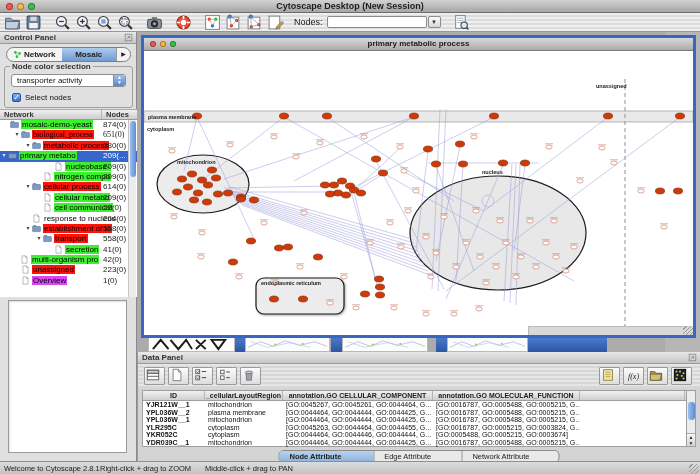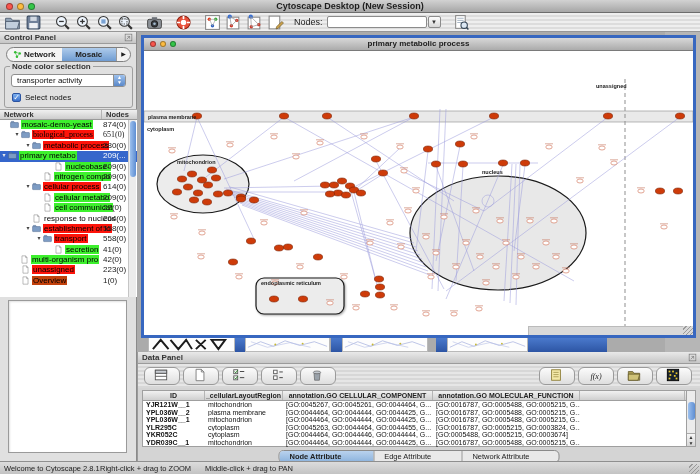--- a/index.html
+++ b/index.html
@@ -90,21 +90,21 @@
   .strip{position:absolute;left:0;top:306px;width:563px;height:14px;}
   .strip .seg{position:absolute;top:0;height:14px;}
   .seg-white{background:#fdfdfd;border:1px solid #b9b9b9;border-top:none;}
   .seg-blue{background:linear-gradient(#4a79cc,#2d55a4);}
   .seg svg{width:100%;height:100%;display:block;}
 
   
   .dpanel{left:137px;top:352px;width:563px;height:109px;background:#d4d4d4;border-left:1px solid #9a9a9a;}
   .dp-toolbar{position:absolute;left:0;top:12px;width:563px;height:24px;display:flex;align-items:center;
     padding:0 6px;background:repeating-linear-gradient(#e6e6e6 0 2px,#d7d7d7 2px 4px);}
-  .dp-btn{width:36px;height:18px;margin-right:3px;border:1px solid #9a9a9a;border-radius:6px;
+  .dp-btn{width:21px;height:18px;margin-right:3px;border:1px solid #9a9a9a;border-radius:1px;
     background:linear-gradient(#fbfbfb,#dedede);display:flex;align-items:center;justify-content:center;}
   .dp-btn svg{width:14px;height:14px;display:block;}
   .dp-right{margin-left:auto;display:flex;}
   .dtable{position:absolute;left:4px;top:38px;width:546px;height:57px;background:#fff;border:1px solid #9f9f9f;}
   .dt-head{display:flex;height:10px;background:linear-gradient(#f1f1f1,#cfcfcf);border-bottom:1px solid #9f9f9f;}
   .dt-head div{font-size:7px;font-weight:bold;color:#222;text-align:center;line-height:9px;
     border-right:1px solid #b5b5b5;overflow:hidden;white-space:nowrap;}
   .dt-row{display:flex;height:7.6px;}
   .dt-row div{font-size:7px;color:#111;line-height:7.6px;padding-left:3px;overflow:hidden;white-space:nowrap;}
   .dt-row .c0{font-weight:bold;}
@@ -464,21 +464,21 @@
         <span class="tcount">223(0)</span>
       </div>
       <div class="trow" style="padding-left: 13px;">
         <span class="tarrow"></span>
         <span class="tic">
           <svg viewBox="0 0 16 16">
             <path d="M3.5 1.5h6.5l2.5 3v10H3.5z" fill="#fff" stroke="#8a8a8a"></path>
             <path d="M10 1.5v3h2.5" fill="none" stroke="#8a8a8a"></path>
           </svg>
         </span>
-        <span class="tlabel" style="background:#c2410c">Overview</span>
+        <span class="tlabel" style="background:#d946ef">Overview</span>
         <span class="tcount">1(0)</span>
       </div>
     </div>
   <div class="abs tree-scroll">
       <div class="tree-thumb"></div>
     </div>
   <div class="abs birdseye"></div>
 </div>
 
 <div class="abs work">

